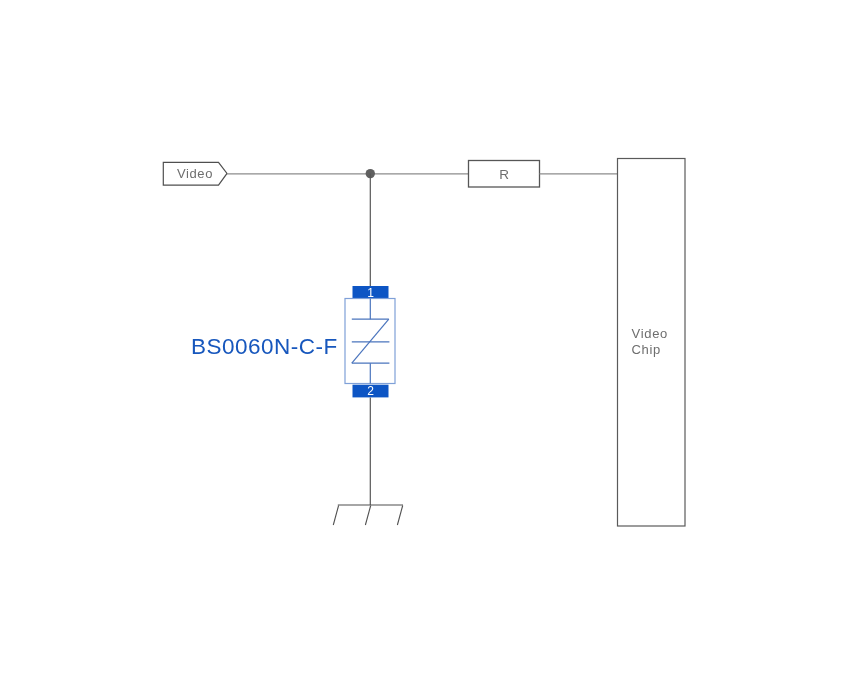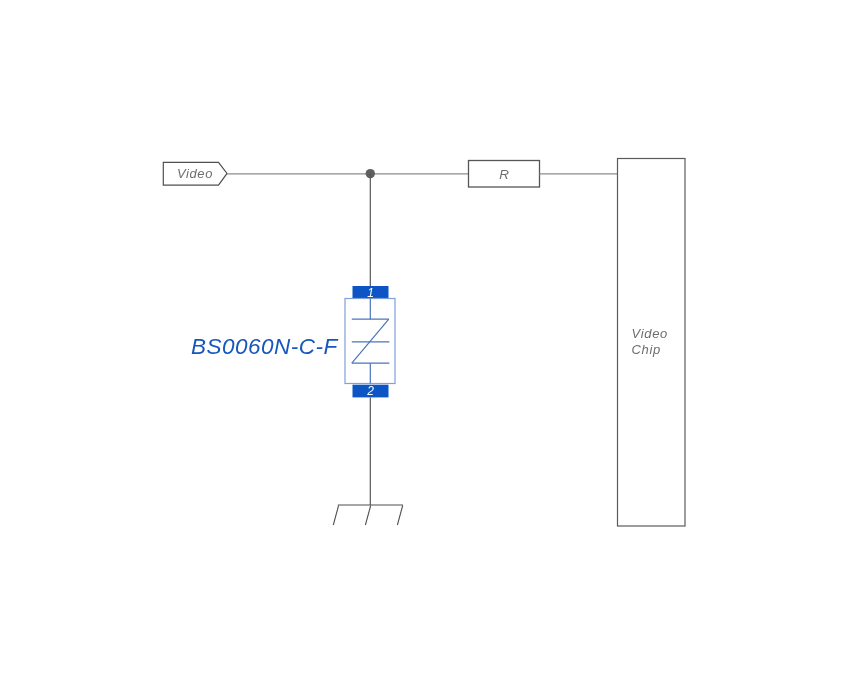--- a/index.html
+++ b/index.html
@@ -1,17 +1,17 @@
 <!DOCTYPE html>
 <html><head>
 <meta charset="utf-8">
 <title>Application Circuit</title>
 <style>
   html,body{margin:0;padding:0;background:#ffffff;}
-  #wrap{width:846px;height:686px;position:relative;overflow:hidden;background:#c4b5fd;font-style:italic;}
+  #wrap{width:846px;height:686px;position:relative;overflow:hidden;background:#c4b5fd;}
   svg text{font-family:"Liberation Sans",sans-serif;}
 </style>
 </head>
 <body>
 <div id="wrap">
 <svg width="846" height="686" viewBox="0 0 846 686" xmlns="http://www.w3.org/2000/svg">
 
   <rect x="0" y="0" width="846" height="686" fill="#ffffff"></rect>
 
   <g>

